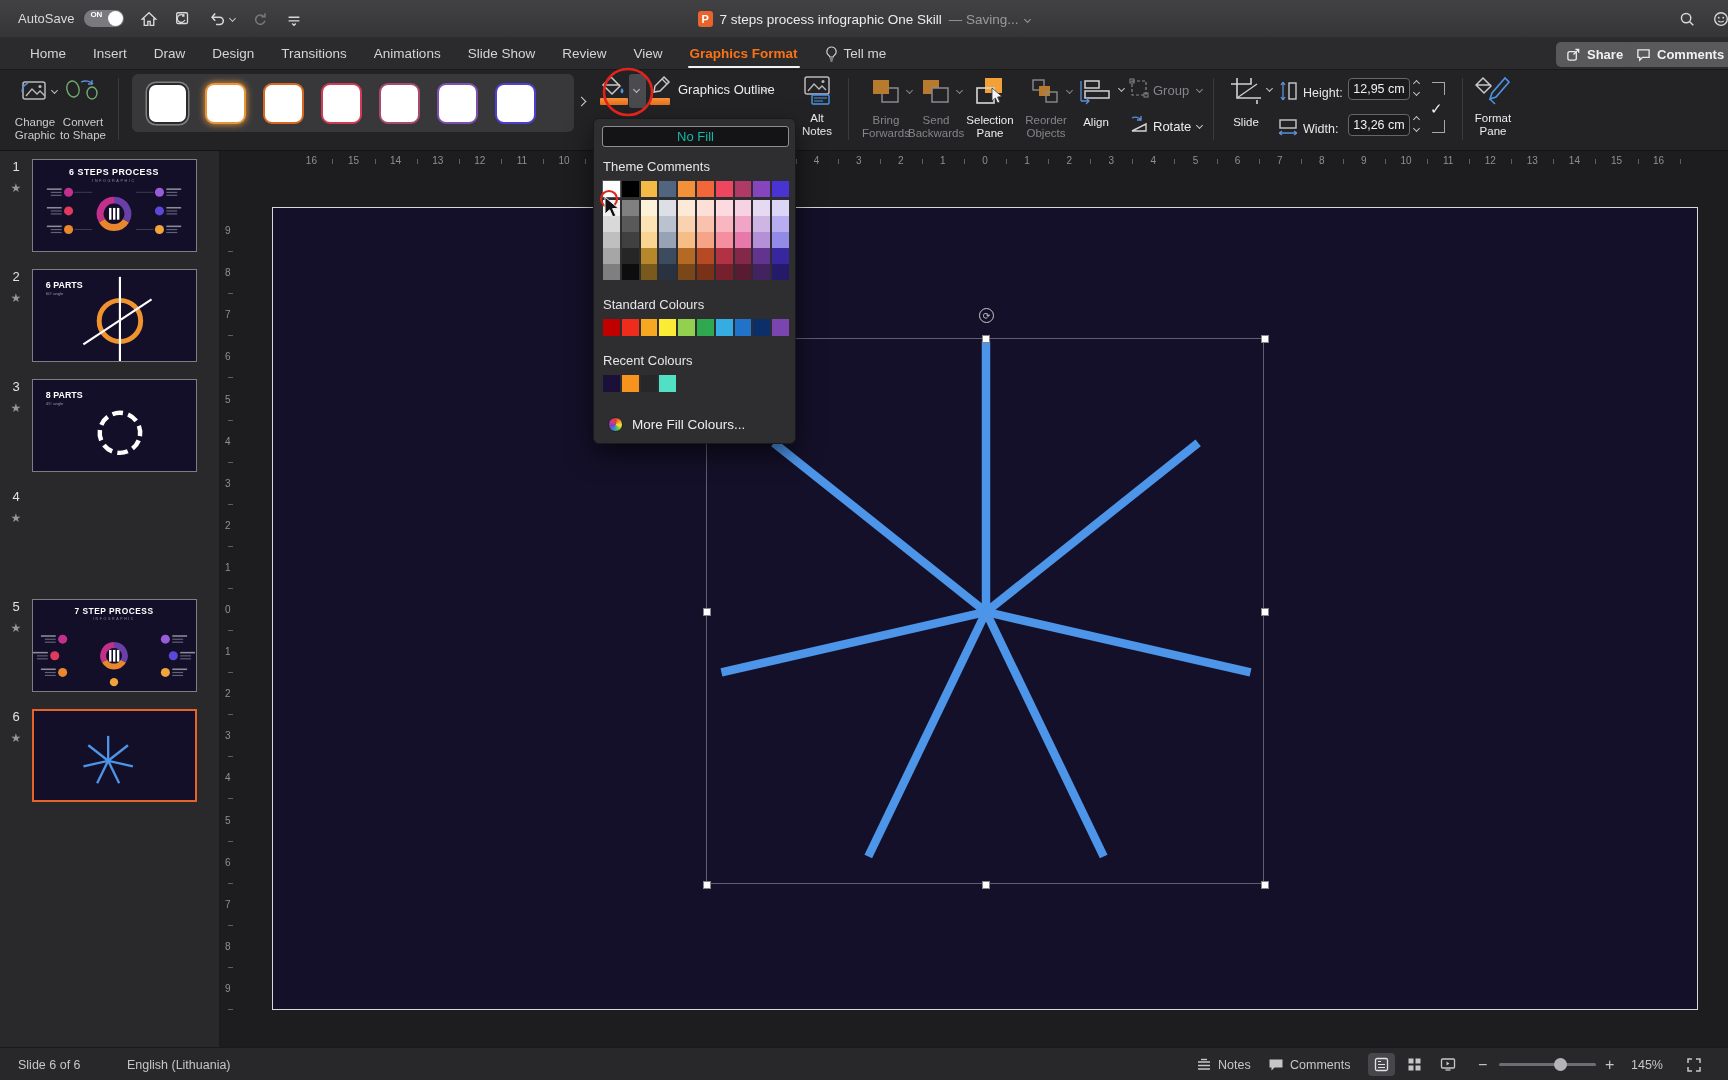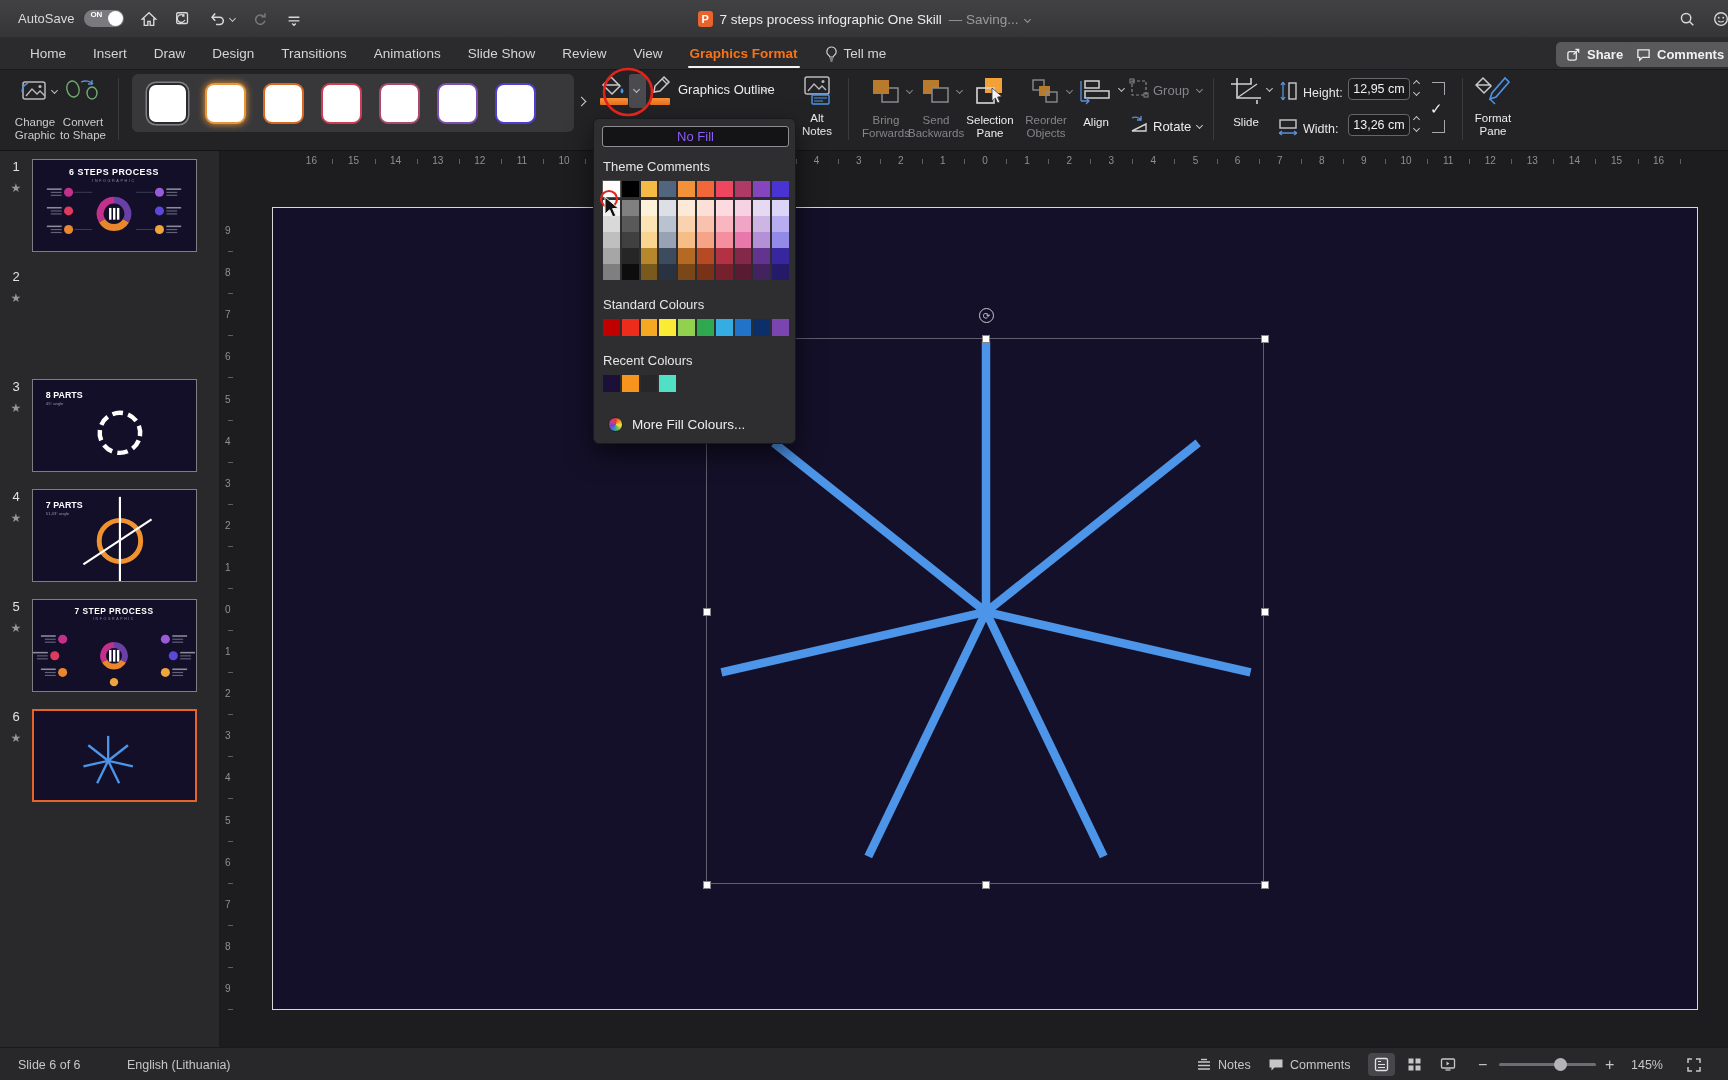--- a/index.html
+++ b/index.html
@@ -70,21 +70,21 @@
   .slide{position:absolute;left:272px;top:207px;width:1426px;height:803px;background:#141029;border:1px solid #d8d8d8;}
   .slide svg{display:block;width:100%;height:100%;}
   .selbox{position:absolute;left:706px;top:338px;width:558px;height:546px;border:1px solid rgba(190,190,200,.45);}
   .handle{position:absolute;width:8px;height:8px;background:#ffffff;border:1px solid #85858a;}
   .rothandle{position:absolute;left:272px;top:0;width:15px;height:15px;border:1.4px solid #c8c8cc;border-radius:50%;
     color:#c8c8cc;font-size:9px;display:flex;align-items:center;justify-content:center;background:rgba(20,16,41,.4);}
   
   .fillmenu{position:absolute;left:593px;top:118px;width:203px;height:326px;background:#2e2e31;
     border:1px solid #1a1a1c;border-radius:6px;box-shadow:0 10px 26px rgba(0,0,0,.55);z-index:40;}
   .nofill{position:absolute;left:8px;top:7px;width:187px;height:21px;background:#141416;border:1px solid #8e8e92;
-    border-radius:3px;color:#8b5cf6;font-size:13px;display:flex;align-items:center;justify-content:center;}
+    border-radius:3px;color:#14b8a6;font-size:13px;display:flex;align-items:center;justify-content:center;}
   .fm-title{position:absolute;left:9px;color:#e6e6e8;font-size:13px;}
   .grid10{position:absolute;left:9px;width:186px;display:grid;grid-template-columns:repeat(10,1fr);column-gap:2px;}
   .sw{height:16px;}
   .morefill{position:absolute;left:0;top:292px;width:203px;height:26px;display:flex;align-items:center;gap:9px;padding-left:14px;
     color:#ececee;font-size:13.5px;}
   .palette{width:15px;height:15px;border-radius:50%;
     background:conic-gradient(#e23b2e,#f0a028,#f3e13a,#58c04d,#3b7fe0,#7a3fc0,#d03a93,#e23b2e);
     border:1.5px solid #222;}
   
   .annot{position:absolute;z-index:60;pointer-events:none;}
@@ -446,40 +446,40 @@
           <rect x="135" y="54.5" width="11" height="1.2" fill="#62627a"></rect>
           <circle cx="128" cy="71" r="4.6" fill="#F0A43A"></circle>
           <rect x="135" y="67" width="15" height="1.6" fill="#8b8b9a"></rect>
           <rect x="135" y="70.5" width="11" height="1.2" fill="#62627a"></rect>
           <rect x="135" y="73.5" width="11" height="1.2" fill="#62627a"></rect>
    <path d="M42 33h18M42 71h18M104 33h18M104 71h18" stroke="#4a4a60" stroke-width=".8"></path>
         </svg>
       </div>
       <div class="thumb-num" style="top: 118px;">2</div>
       <div class="thumb-star" style="top: 140px;">★</div>
+      <div class="thumb-box" style="top: 118px;">
+        <svg viewBox="0 0 165 93" preserveAspectRatio="none">
+   <text x="13" y="18" fill="#fff" font-size="9" font-weight="bold">6 PARTS</text>
+   <text x="13" y="26" fill="#9a93b0" font-size="4.2">60° angle</text>
+   <circle cx="88" cy="52" r="21" fill="none" stroke="#F0922E" stroke-width="5"></circle>
+   <line x1="88" y1="7" x2="88" y2="97" stroke="#fff" stroke-width="2.2"></line>
+   <line x1="51" y1="76" x2="120" y2="30" stroke="#fff" stroke-width="2.2"></line>
+        </svg>
+      </div>
       <div class="thumb-num" style="top: 228px;">3</div>
       <div class="thumb-star" style="top: 250px;">★</div>
       <div class="thumb-box" style="top: 228px;">
         <svg viewBox="0 0 165 93" preserveAspectRatio="none">
    <text x="13" y="18" fill="#fff" font-size="9" font-weight="bold">8 PARTS</text>
    <text x="13" y="26" fill="#9a93b0" font-size="4.2">45° angle</text>
    <circle cx="88" cy="54" r="20.5" fill="none" stroke="#fff" stroke-width="4.5" stroke-dasharray="10.6 5.5" transform="rotate(22 88 54)"></circle>
         </svg>
       </div>
       <div class="thumb-num" style="top: 338px;">4</div>
       <div class="thumb-star" style="top: 360px;">★</div>
-      <div class="thumb-box" style="top: 338px;">
-        <svg viewBox="0 0 165 93" preserveAspectRatio="none">
-   <text x="13" y="18" fill="#fff" font-size="9" font-weight="bold">7 PARTS</text>
-   <text x="13" y="26" fill="#9a93b0" font-size="4.2">51,43° angle</text>
-   <circle cx="88" cy="52" r="21" fill="none" stroke="#F0922E" stroke-width="5"></circle>
-   <line x1="88" y1="7" x2="88" y2="97" stroke="#fff" stroke-width="2.2"></line>
-   <line x1="51" y1="76" x2="120" y2="30" stroke="#fff" stroke-width="2.2"></line>
-        </svg>
-      </div>
       <div class="thumb-num" style="top: 448px;">5</div>
       <div class="thumb-star" style="top: 470px;">★</div>
       <div class="thumb-box" style="top: 448px;">
         <svg viewBox="0 0 165 93" preserveAspectRatio="none">
    <text x="82" y="14" fill="#fff" font-size="8.5" font-weight="bold" text-anchor="middle" letter-spacing=".5">7 STEP PROCESS</text>
    <text x="82" y="20" fill="#8f86a8" font-size="3.6" text-anchor="middle" letter-spacing="1.6">INFOGRAPHIC</text>
    <path d="M82,46 A11 11 0 0 0 72.474,62.5" stroke="#C2308C" stroke-width="6" fill="none"></path>
           <path d="M72.474,62.5 A11 11 0 0 0 91.526,62.5" stroke="#E8872E" stroke-width="6" fill="none"></path>
           <path d="M91.526,62.5 A11 11 0 0 0 82,46" stroke="#6B3FA8" stroke-width="6" fill="none"></path>
           <rect x="77" y="51" width="2.4" height="12" fill="#fff"></rect>

